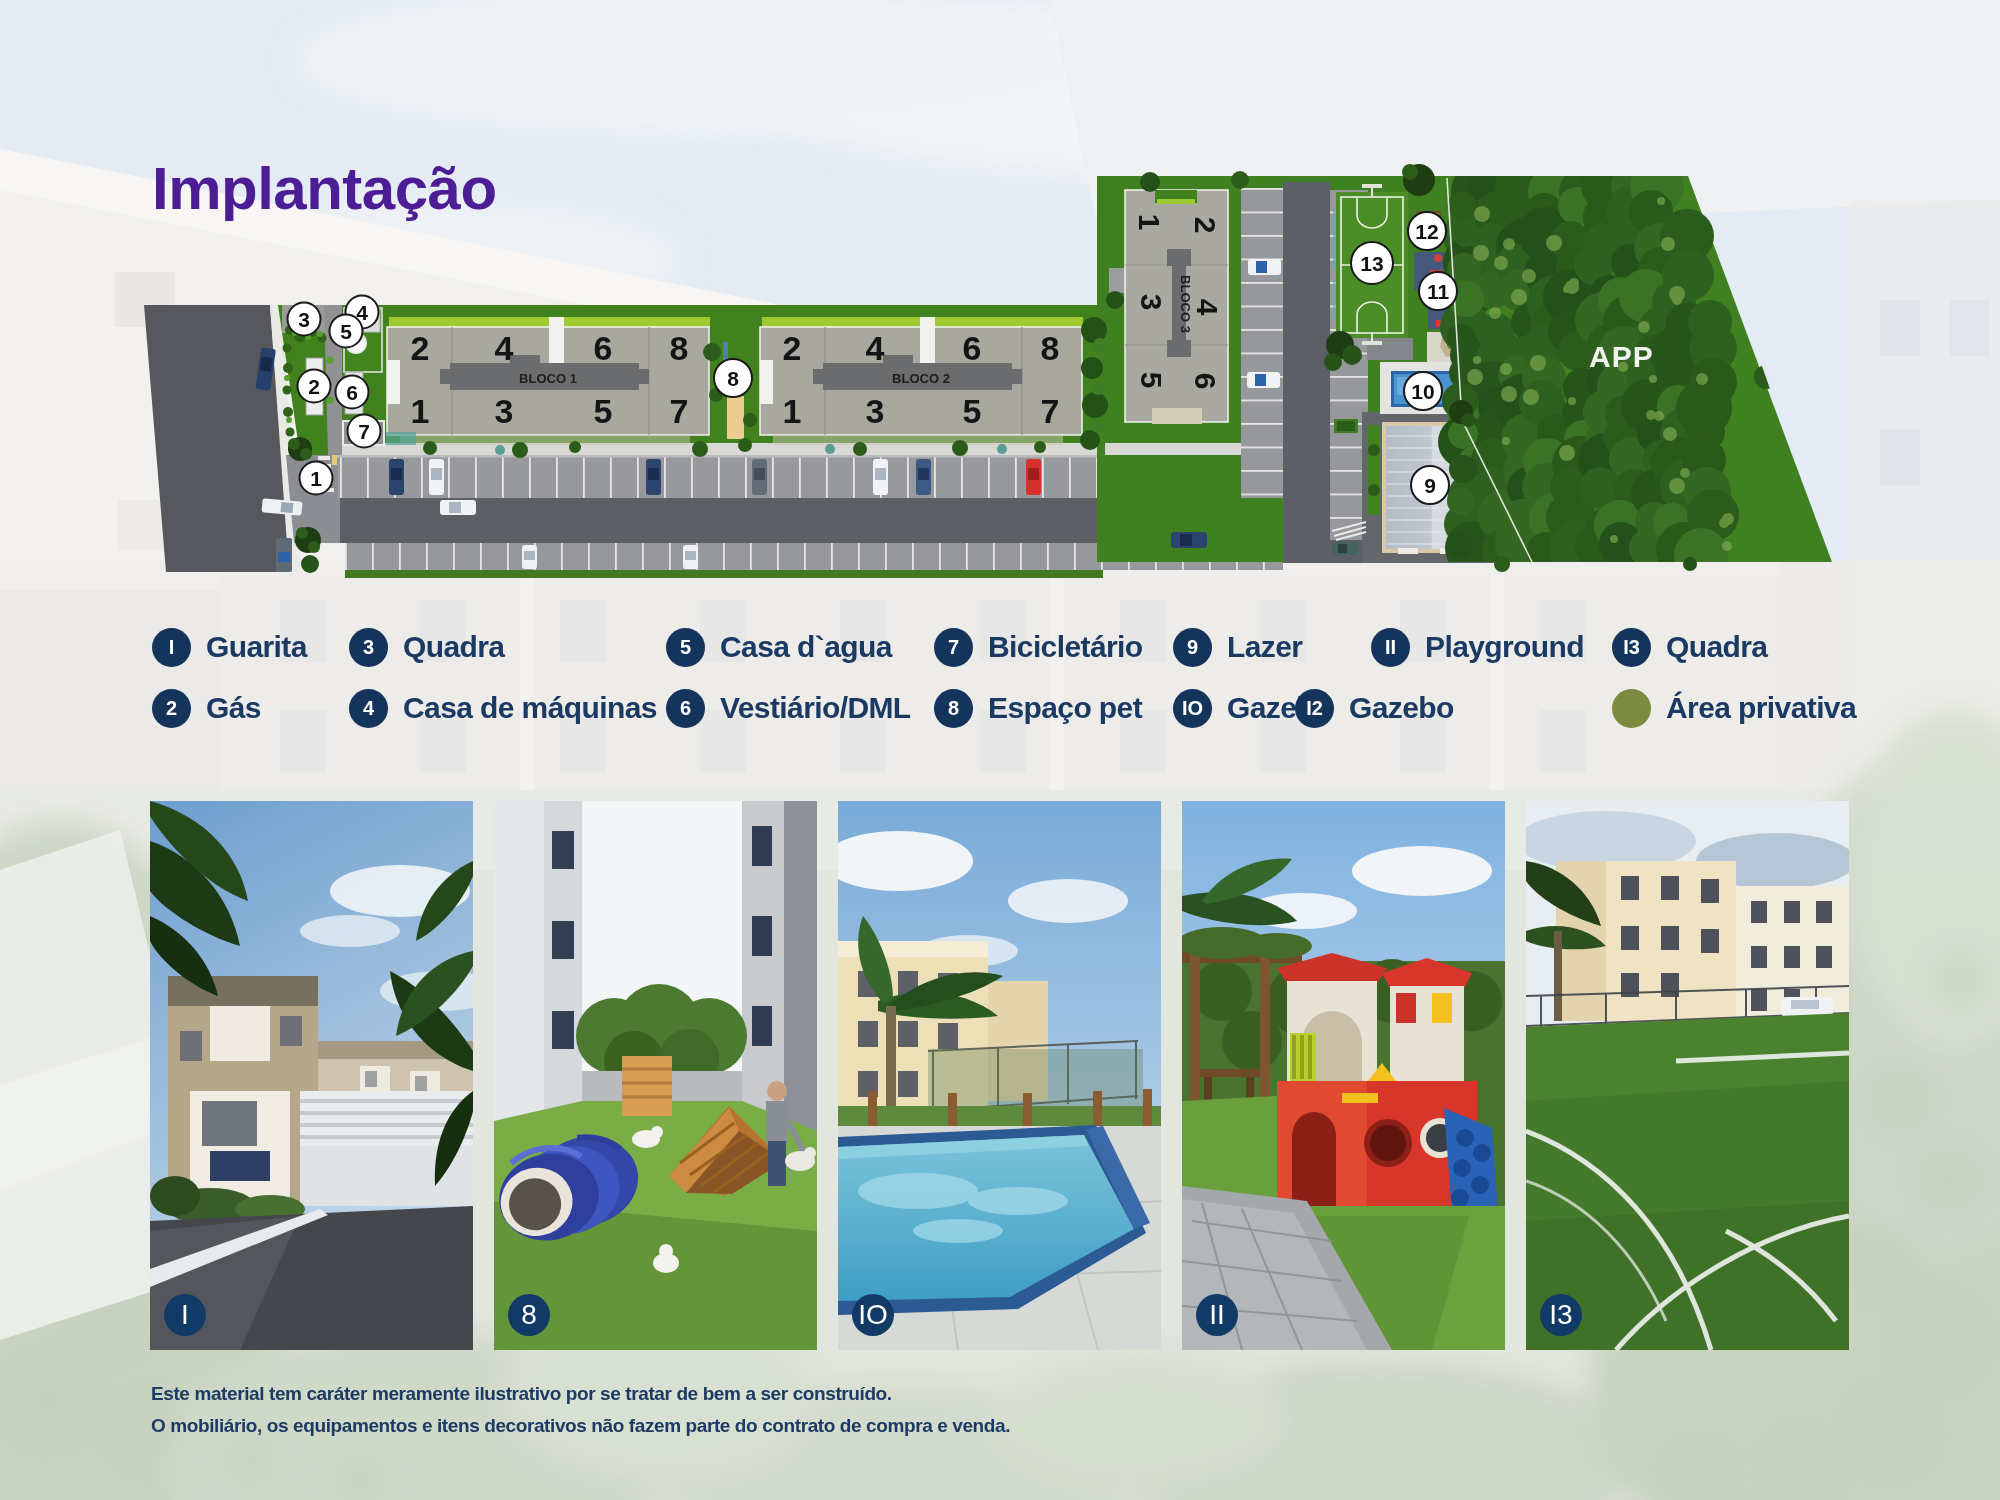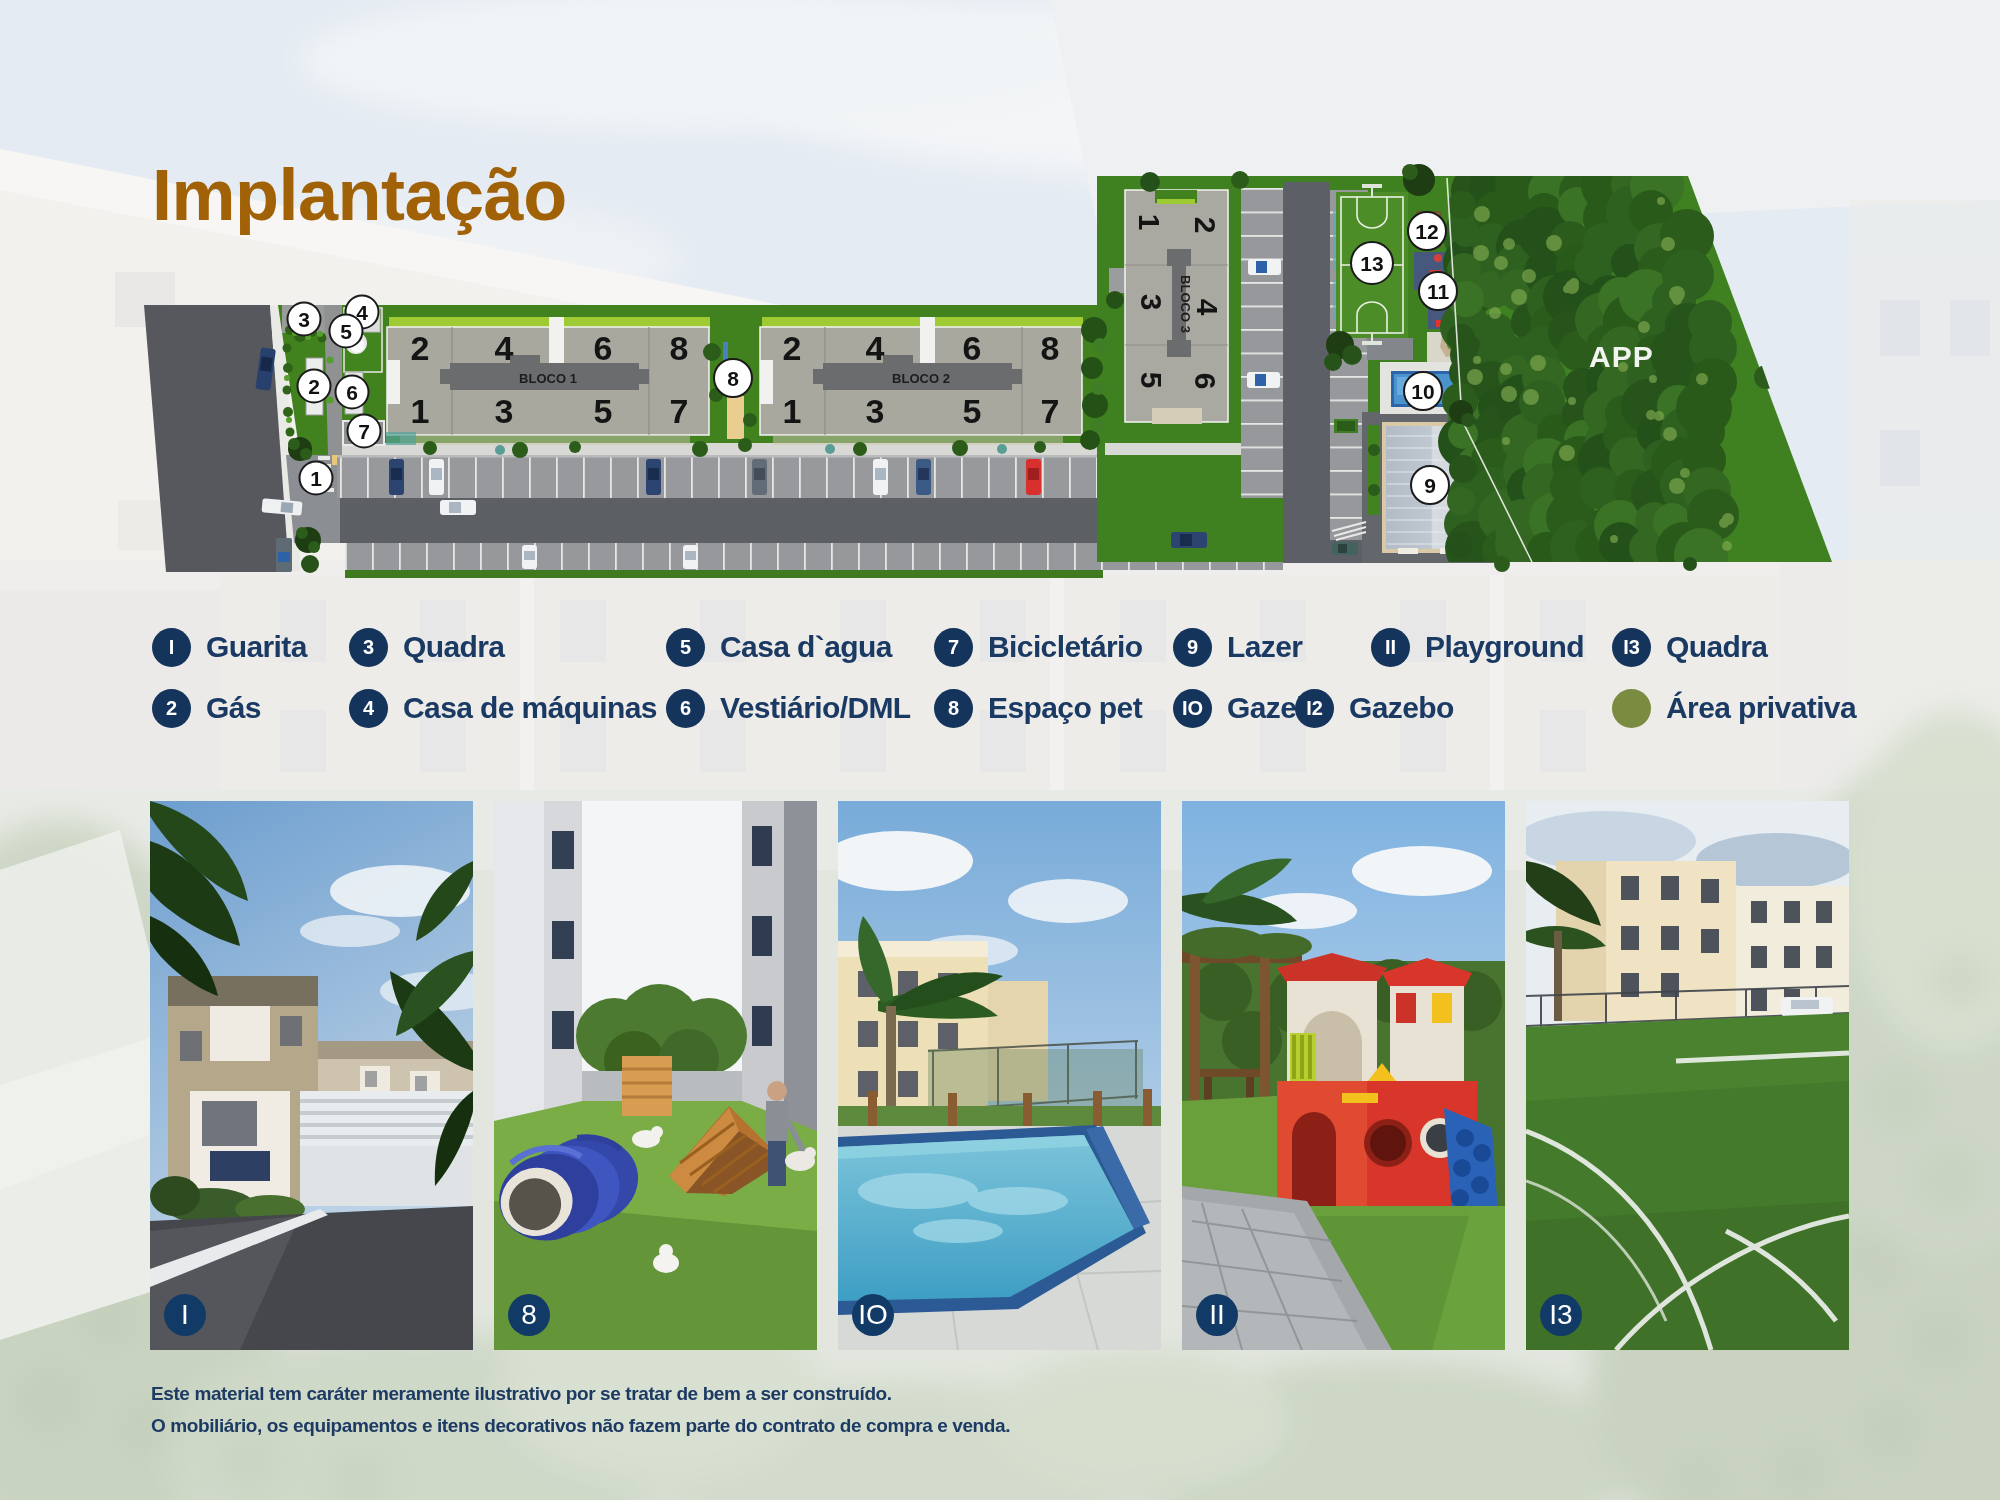--- a/index.html
+++ b/index.html
@@ -1,20 +1,20 @@
 <!DOCTYPE html>
 <html><head>
 <meta charset="utf-8">
 <style>
   html,body{margin:0;padding:0;}
   .page{position:relative;width:2000px;height:1500px;overflow:hidden;
         font-family:"Liberation Sans",sans-serif;background:#edeff0;}
   .abs{position:absolute;}
-  .title{position:absolute;left:152px;top:154px;font-size:72px;font-weight:700;
-         color:#a16207;letter-spacing:-0.5px;}
+  .title{position:absolute;left:152px;top:154px;font-size:60px;font-weight:700;
+         color:#4c1d95;letter-spacing:-0.5px;}
   .leg{position:absolute;height:40px;display:flex;align-items:center;}
   .leg .c{width:39px;height:39px;border-radius:50%;background:#14345c;color:#fff;
           display:flex;align-items:center;justify-content:center;
           font-size:20px;font-weight:700;flex:0 0 39px;}
   .leg .t{margin-left:15px;font-size:30px;letter-spacing:-0.6px;font-weight:700;color:#1b3a63;white-space:nowrap;}
   .photo{position:absolute;top:801px;width:323px;height:549px;overflow:hidden;}
   .disc{position:absolute;left:151px;top:1378px;font-size:19px;font-weight:700;
         color:#1c3a63;line-height:32px;letter-spacing:-0.4px;}
 </style>
 </head>

